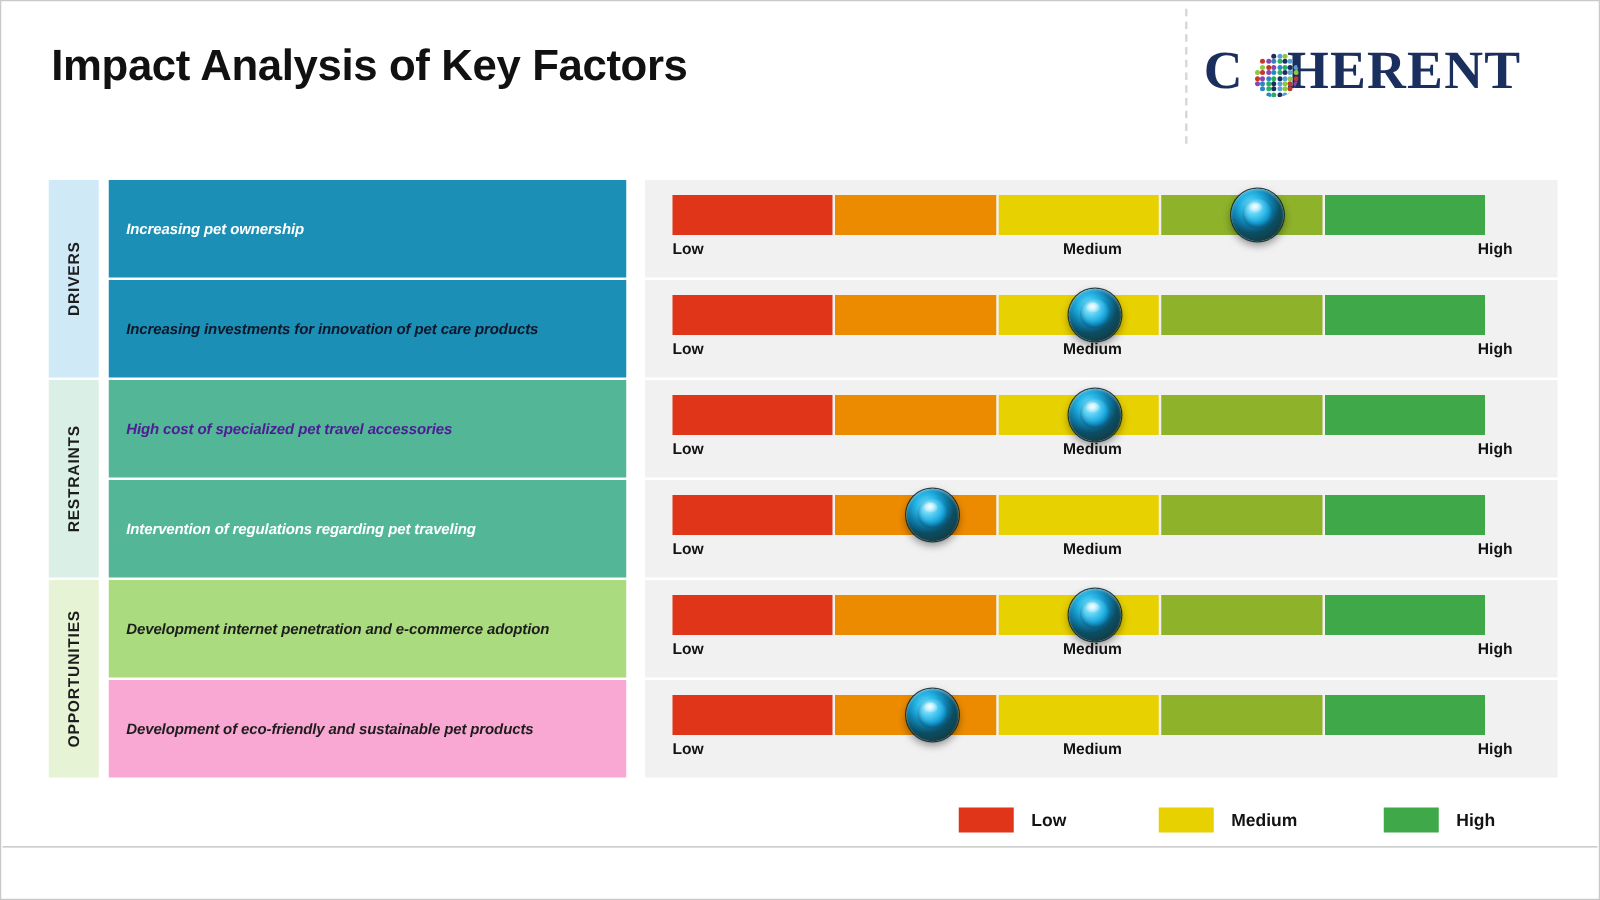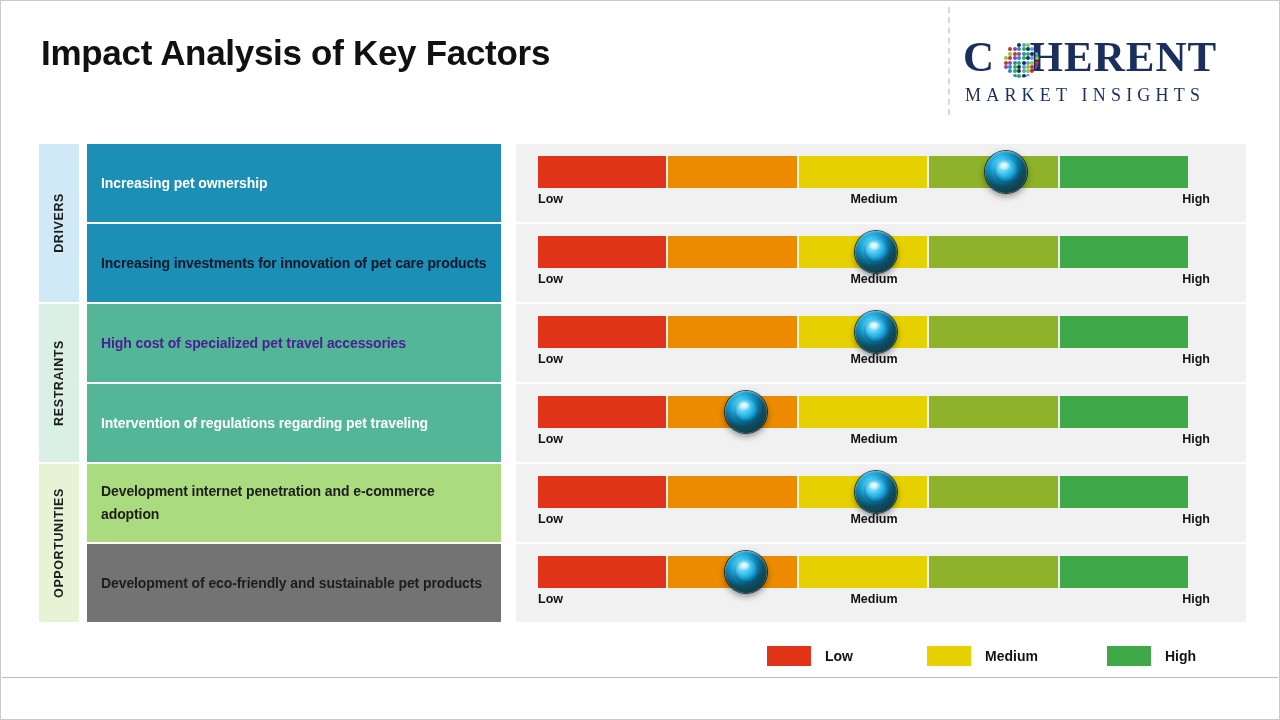--- a/index.html
+++ b/index.html
@@ -64,21 +64,21 @@
     writing-mode:vertical-rl;transform:rotate(180deg);
     font-size:12.5px;font-weight:bold;color:#1d1d1d;letter-spacing:0.6px;
   }
 
   .factor{
     position:absolute;left:86px;width:414px;
     display:flex;align-items:center;
     box-sizing:border-box;padding:0 14px;
   }
   .factor span{
-    font-size:14px;font-weight:bold;
+    font-size:12px;font-weight:bold;font-style:italic;
     line-height:23px;letter-spacing:-0.1px;
   }
 
   
   .gauge-panel{
     position:absolute;left:515px;width:730px;
     background:#f1f1f1;
   }
   .gauge-bar{
     position:absolute;left:22px;top:12px;width:650px;height:32px;
@@ -196,21 +196,20 @@
         <i style="left: 19.6px; top: 28.4px; background: rgb(90, 160, 216);"></i>
         <i style="left: 24px; top: 28.4px; background: rgb(143, 199, 66);"></i>
         <i style="left: 28.4px; top: 28.4px; background: rgb(192, 57, 43);"></i>
         <i style="left: 32.8px; top: 28.4px; background: rgb(142, 68, 173);"></i>
         <i style="left: 10.8px; top: 32.8px; background: rgb(46, 134, 193);"></i>
         <i style="left: 15.2px; top: 32.8px; background: rgb(39, 174, 96);"></i>
         <i style="left: 19.6px; top: 32.8px; background: rgb(27, 47, 94);"></i>
         <i style="left: 24px; top: 32.8px; background: rgb(90, 160, 216);"></i>
         <i style="left: 28.4px; top: 32.8px; background: rgb(143, 199, 66);"></i>
       </div>
-    <div class="logo-tag">MARKET INSIGHTS</div>
   </div>
 
   <div id="matrix">
       <div class="cat-tab" style="top: 143px; height: 158px; background: rgb(207, 233, 247);">
         <span>DRIVERS</span>
       </div>
       <div class="cat-tab" style="top: 303px; height: 158px; background: rgb(218, 239, 229);">
         <span>RESTRAINTS</span>
       </div>
       <div class="cat-tab" style="top: 463px; height: 158px; background: rgb(230, 244, 213);">
@@ -299,21 +298,21 @@
           <div class="seg" style="background: rgb(142, 178, 42);"></div>
           <div class="seg" style="background: rgb(63, 169, 74);"></div>
         </div>
         <div class="marker" style="left: 360px; top: 7px;"></div>
         <div class="gauge-labels">
           <span class="lbl-low">Low</span>
           <span class="lbl-med">Medium</span>
           <span class="lbl-high">High</span>
         </div>
       </div>
-      <div class="factor" style="top: 543px; height: 78px; background: #737373;">
+      <div class="factor" style="top: 543px; height: 78px; background: #f9a8d4;">
         <span style="color: rgb(29, 29, 29);">Development of eco-friendly and sustainable pet products</span>
       </div>
       <div class="gauge-panel" style="top: 543px; height: 78px;">
         <div class="gauge-bar">
           <div class="seg" style="background: rgb(224, 53, 24);"></div>
           <div class="seg" style="background: rgb(237, 139, 0);"></div>
           <div class="seg" style="background: rgb(232, 209, 0);"></div>
           <div class="seg" style="background: rgb(142, 178, 42);"></div>
           <div class="seg" style="background: rgb(63, 169, 74);"></div>
         </div>

